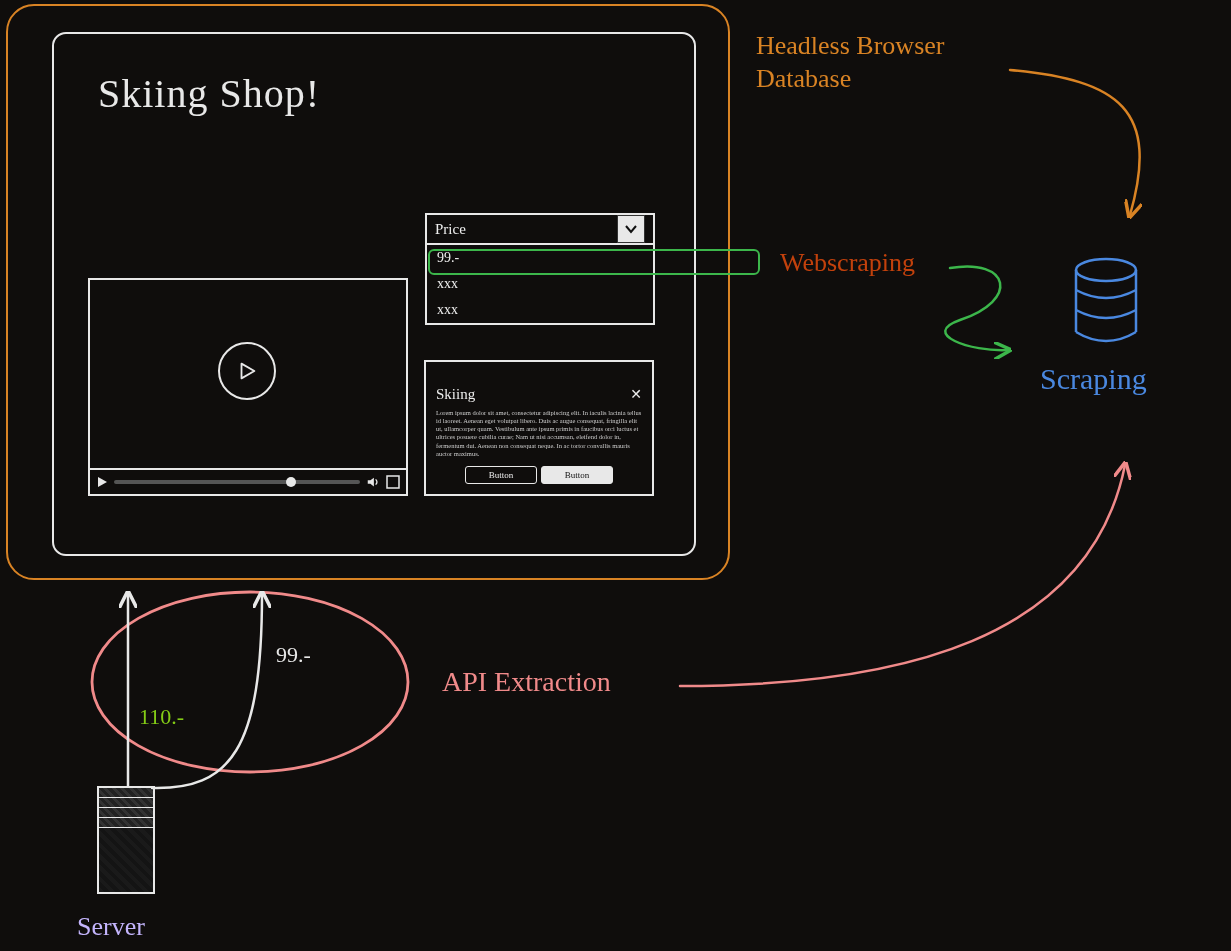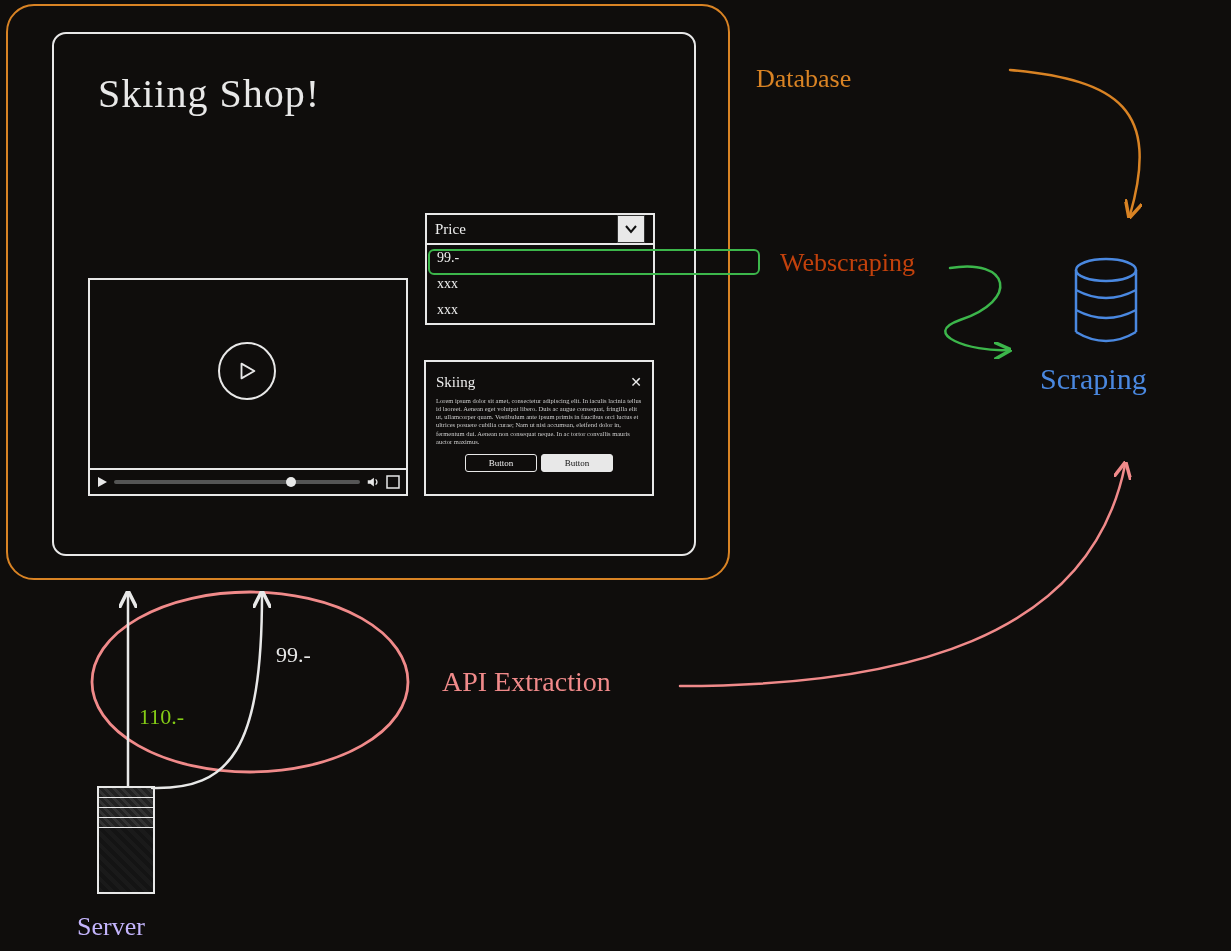--- a/index.html
+++ b/index.html
@@ -63,21 +63,21 @@
   .dd-item { padding: 5px 10px; }
   .dd-item.first { position: relative; }
   .price-highlight {
     position: absolute; left: 428px; top: 249px;
     width: 332px; height: 26px; border: 2.5px solid #3cb64b; border-radius: 6px;
   }
 
   
   .dialog {
     left: 424px; top: 360px; width: 230px; height: 136px;
-    border: 2px solid #e8e8e8; padding: 12px 10px;
+    border: 2px solid #e8e8e8; padding: 24px 10px;
   }
   .dialog-head { display: flex; justify-content: space-between; align-items: center; }
   .dialog-title { font-size: 15px; }
   .dialog-close { font-size: 14px; cursor: default; }
   .dialog-text { font-size: 6.5px; line-height: 1.25; margin-top: 6px; color: #ccc; }
   .dialog-buttons { display: flex; gap: 4px; margin-top: 8px; justify-content: center;}
   .dlg-btn {
     width: 72px; height: 18px; font-size: 9px; border: 1.5px solid #e8e8e8;
     display: flex; align-items: center; justify-content: center; border-radius: 3px;
   }
@@ -192,21 +192,21 @@
     <path d="M3 12 V74" fill="none" stroke="#4a88e0" stroke-width="2.5"></path>
     <path d="M63 12 V74" fill="none" stroke="#4a88e0" stroke-width="2.5"></path>
     <path d="M3 74 Q33 92 63 74" fill="none" stroke="#4a88e0" stroke-width="2.5"></path>
     <path d="M3 32 Q33 48 63 32" fill="none" stroke="#4a88e0" stroke-width="2.5"></path>
     <path d="M3 52 Q33 68 63 52" fill="none" stroke="#4a88e0" stroke-width="2.5"></path>
   </svg>
 </div>
 <div class="abs db-label">Scraping</div>
 
 <div class="abs lbl-headless">
-  <br><span>Database</span>
+  <span>Headless Browser</span><br><span>Database</span>
 </div>
 <div class="abs lbl-webscraping">Webscraping</div>
 <div class="abs lbl-api">API Extraction</div>
 <div class="abs lbl-99">99.-</div>
 <div class="abs lbl-110">110.-</div>
 
 <div class="abs api-circle">
   <svg viewBox="0 0 324 188">
     <ellipse cx="162" cy="94" rx="158" ry="90" fill="none" stroke="#f08a8a" stroke-width="2.8"></ellipse>
   </svg>

